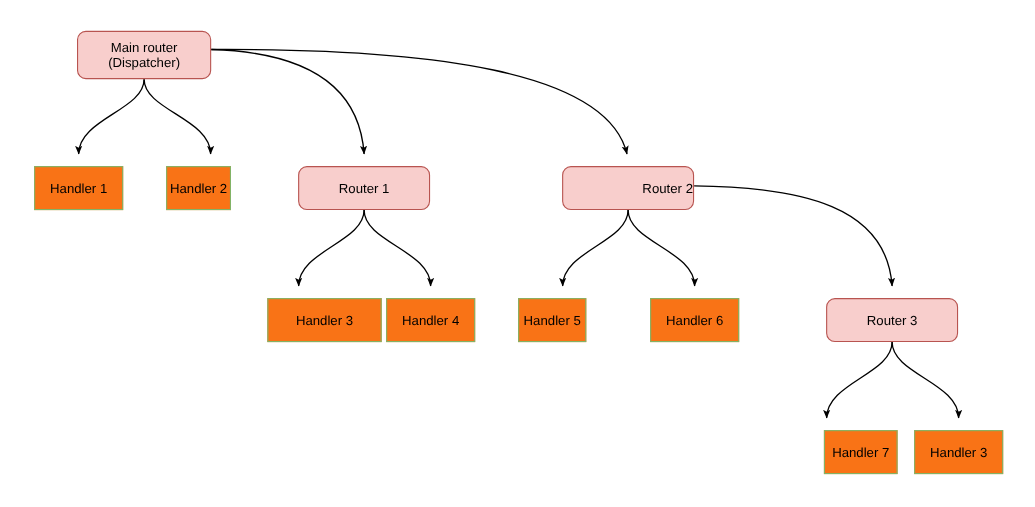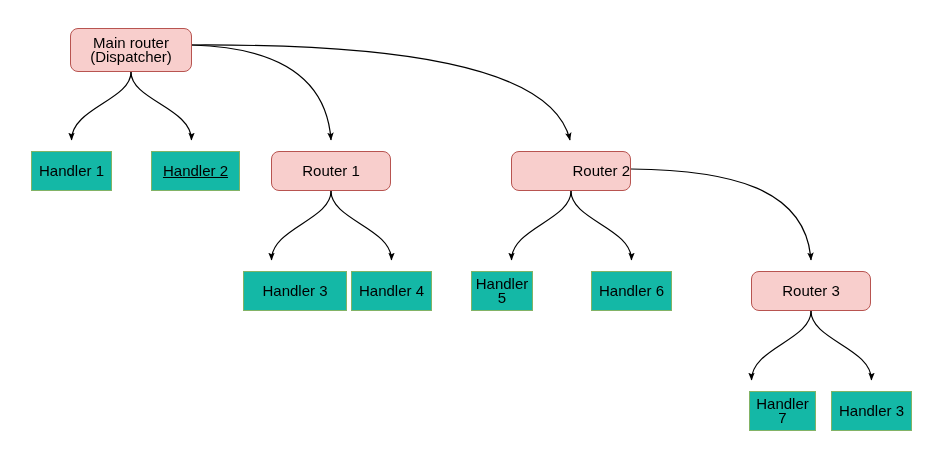--- a/index.html
+++ b/index.html
@@ -25,34 +25,34 @@
     width: 941px;
     height: 461px;
   }
   .node {
     position: absolute;
     box-sizing: border-box;
     display: flex;
     align-items: center;
     justify-content: center;
     text-align: center;
-    font-size: 15px;
+    font-size: 12px;
     line-height: 14px;
     color: #000000;
     z-index: 2;
     white-space: pre-line;
     user-select: none;
   }
   .node-router {
     background: #f8cecc;
     border: 1px solid #b85450;
     border-radius: 8px;
   }
   .node-handler {
-    background: #14b8a6;
+    background: #f97316;
     border: 1px solid #82b366;
     border-radius: 0;
   }
   .node-label {
     display: block;
     white-space: pre-line;
   }
 </style>
 </head>
 <body>
@@ -91,21 +91,21 @@
 
   <div class="node node-router" style="left:70px; top:28px; width:122px; height:44px;">
     <span class="node-label">Main router
 (Dispatcher)</span>
   </div>
 
   <div class="node node-handler" style="left:31px; top:151px; width:81px; height:40px;">
     <span class="node-label">Handler 1</span>
   </div>
 
-  <div class="node node-handler" style="left:151px; top:151px; width:89px; height:40px;text-decoration:underline;">
+  <div class="node node-handler" style="left:151px; top:151px; width:59px; height:40px;">
     <span class="node-label">Handler 2</span>
   </div>
 
   <div class="node node-router" style="left:271px; top:151px; width:120px; height:40px;">
     <span class="node-label">Router 1</span>
   </div>
 
   <div class="node node-router" style="left:511px; top:151px; width:120px; height:40px;justify-content:flex-end;">
     <span class="node-label">Router 2</span>
   </div>

